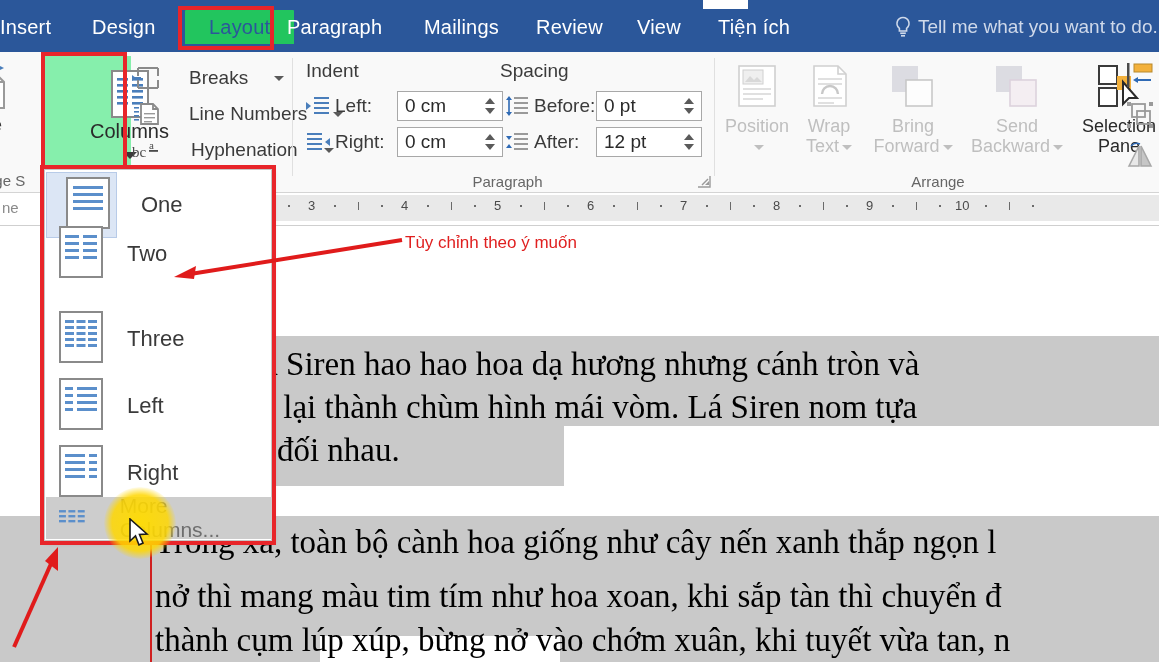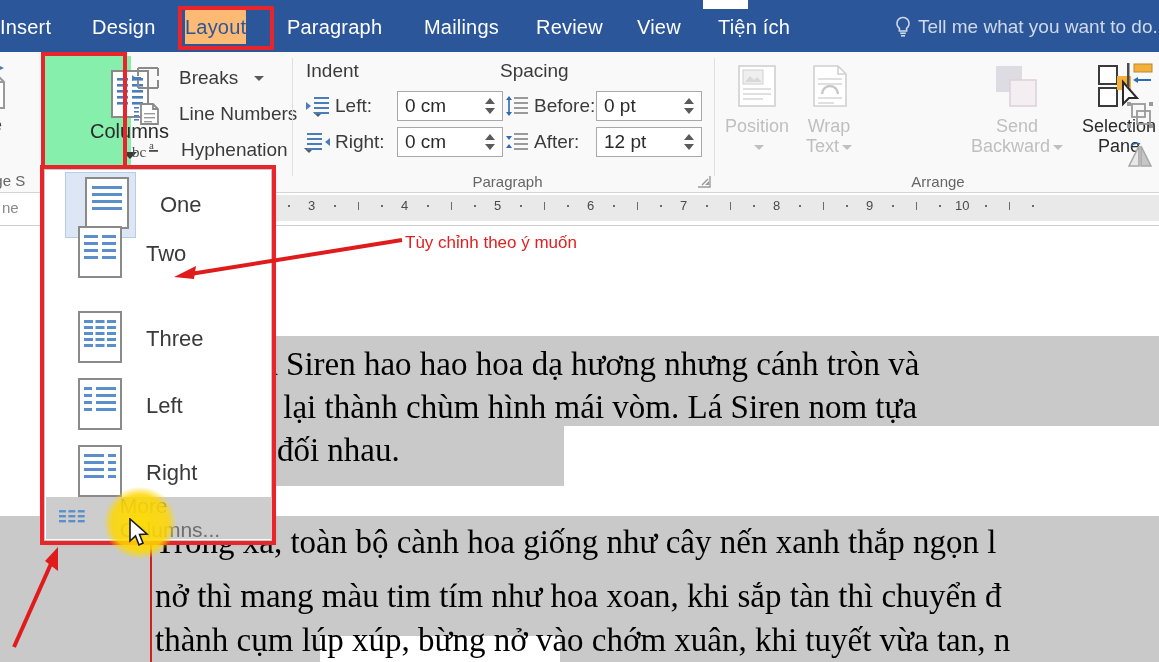--- a/index.html
+++ b/index.html
@@ -20,22 +20,22 @@
   #tab-stub{
     position:absolute; left:703px; top:0px; width:45px; height:9px;
     background:#ffffff;
   }
   .tab{
     position:absolute; top:10px; height:34px;
     color:#ffffff; font-size:20px; line-height:34px;
     white-space:nowrap; letter-spacing:.2px;
   }
   .tab.active{
-    background:#fdba74; color:#2b579a;
-    padding:0 0; border-radius:1px 1px 0 0;
+    background:#22c55e; color:#2b579a;
+    padding:0 24px; border-radius:1px 1px 0 0;
   }
   #tell-me{
     position:absolute; top:10px; left:918px; height:34px;
     color:#cfd9ea; font-size:19px; line-height:34px; white-space:nowrap;
   }
   #bulb-icon{
     position:absolute; left:893px; top:16px; width:20px; height:22px;
   }
 
   
@@ -70,21 +70,21 @@
   }
   #columns-ico{ position:absolute; left:66px; top:14px; width:38px; height:48px; }
   #columns-lbl{ position:absolute; left:45px; top:64px; width:78px; font-size:20px; color:#2a2a2a; text-align:center; }
   #columns-arrow{
     position:absolute; left:78px; top:96px; width:0;height:0;
     border-left:7px solid transparent;border-right:7px solid transparent;border-top:7px solid #3a3a3a;
   }
 
   
   .cmd-row{
-    position:absolute; left:132px; height:36px; display:flex; align-items:center; gap:14px;
+    position:absolute; left:132px; height:36px; display:flex; align-items:center; gap:24px;
   }
   .cmd-lbl{ font-size:19px; color:#3b3b3b; white-space:nowrap; }
   .cmd-caret{ width:0;height:0;
     border-left:5px solid transparent;border-right:5px solid transparent;border-top:5px solid #5a5a5a; margin-left:2px;}
 
   
   #para-group{ position:absolute; left:300px; top:0; width:415px; height:141px; }
   .sec-hdr{ position:absolute; font-size:19px; color:#3b3b3b; }
   .fld-row{ position:absolute; height:32px; display:flex; align-items:center; }
   .fld-ico{ width:24px; height:20px; margin-right:5px; }
@@ -160,21 +160,21 @@
   #dropdown{
     position:absolute; left:44px; top:169px; width:228px; height:372px;
     background:#ffffff; border:1px solid #c6c6c6;
     box-shadow:2px 2px 4px rgba(0,0,0,.25);
   }
   #dropdown-box{
     position:absolute; left:40px; top:165px; width:236px; height:380px;
     border:4px solid #e8252a; pointer-events:none;
   }
   .dd-item{
-    position:absolute; left:1px; width:226px; height:67px; display:flex; align-items:center;padding-left:19px;
+    position:absolute; left:1px; width:226px; height:67px; display:flex; align-items:center;
   }
   .dd-item .dd-ico{ margin-left:13px; width:44px; height:52px; }
   .dd-item .dd-lbl{ margin-left:24px; font-size:22px; color:#3a3a3a; }
   .dd-item.selico .dd-ico-wrap{
     background:#dce6f5; border:1px solid #b8cbe8; padding:4px 6px;
   }
   #dd-more{
     position:absolute; left:1px; bottom:1px; width:226px; height:42px;
     background:#cdcdcd; display:flex; align-items:center;
   }
@@ -410,20 +410,28 @@
             <rect x="10" y="19" width="24" height="2"></rect>
         <rect x="10" y="33" width="24" height="2"></rect>
             <rect x="10" y="38" width="16" height="2"></rect>
           </g>
         <path d="M14 30a8 8 0 0 1 16 0" fill="none" stroke="#c8c8c8" stroke-width="2.4"></path>
       </svg>
       <div class="big-lbl dim">Wrap</div>
       <div class="big-lbl dim"><span>Text</span><i class="big-caret"></i></div>
     </div>
 
+    <div class="big-btn" style="left:148px;width:96px;">
+      <svg class="big-ico" width="46" height="46" viewBox="0 0 46 46">
+        <rect x="2" y="2" width="26" height="26" fill="#dcdce2"></rect>
+        <rect x="16" y="16" width="26" height="26" fill="#fdfdfd" stroke="#c8c8c8" stroke-width="1.6"></rect>
+      </svg>
+      <div class="big-lbl dim">Bring</div>
+      <div class="big-lbl dim"><span>Forward</span><i class="big-caret"></i></div>
+    </div>
 
     <div class="big-btn" style="left:248px;width:104px;">
       <svg class="big-ico" width="46" height="46" viewBox="0 0 46 46">
         <rect x="2" y="2" width="26" height="26" fill="#dcdce2"></rect>
         <rect x="16" y="16" width="26" height="26" fill="#f4eef2" stroke="#ddd2dc" stroke-width="1.6"></rect>
       </svg>
       <div class="big-lbl dim">Send</div>
       <div class="big-lbl dim"><span>Backward</span><i class="big-caret"></i></div>
     </div>
 

